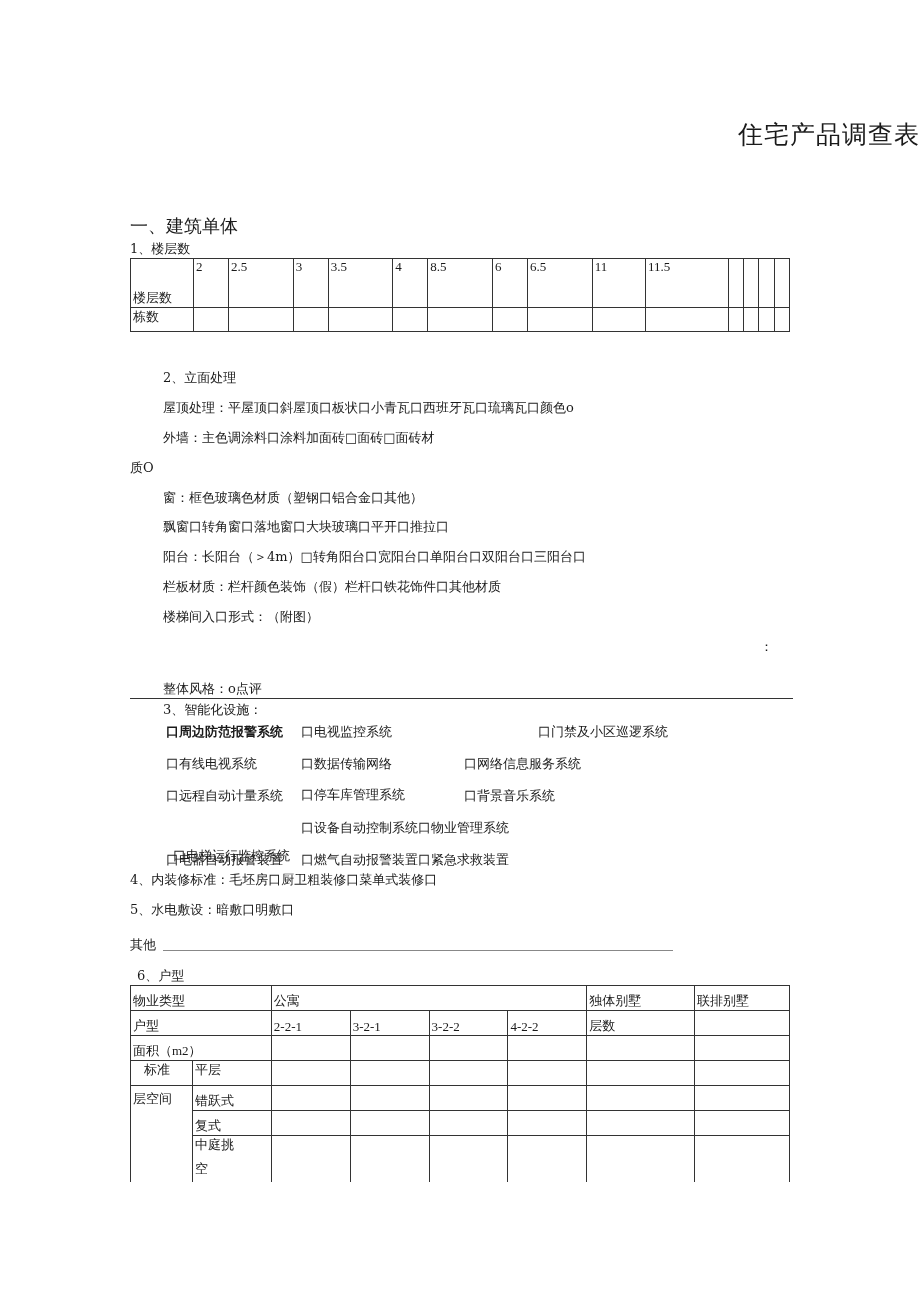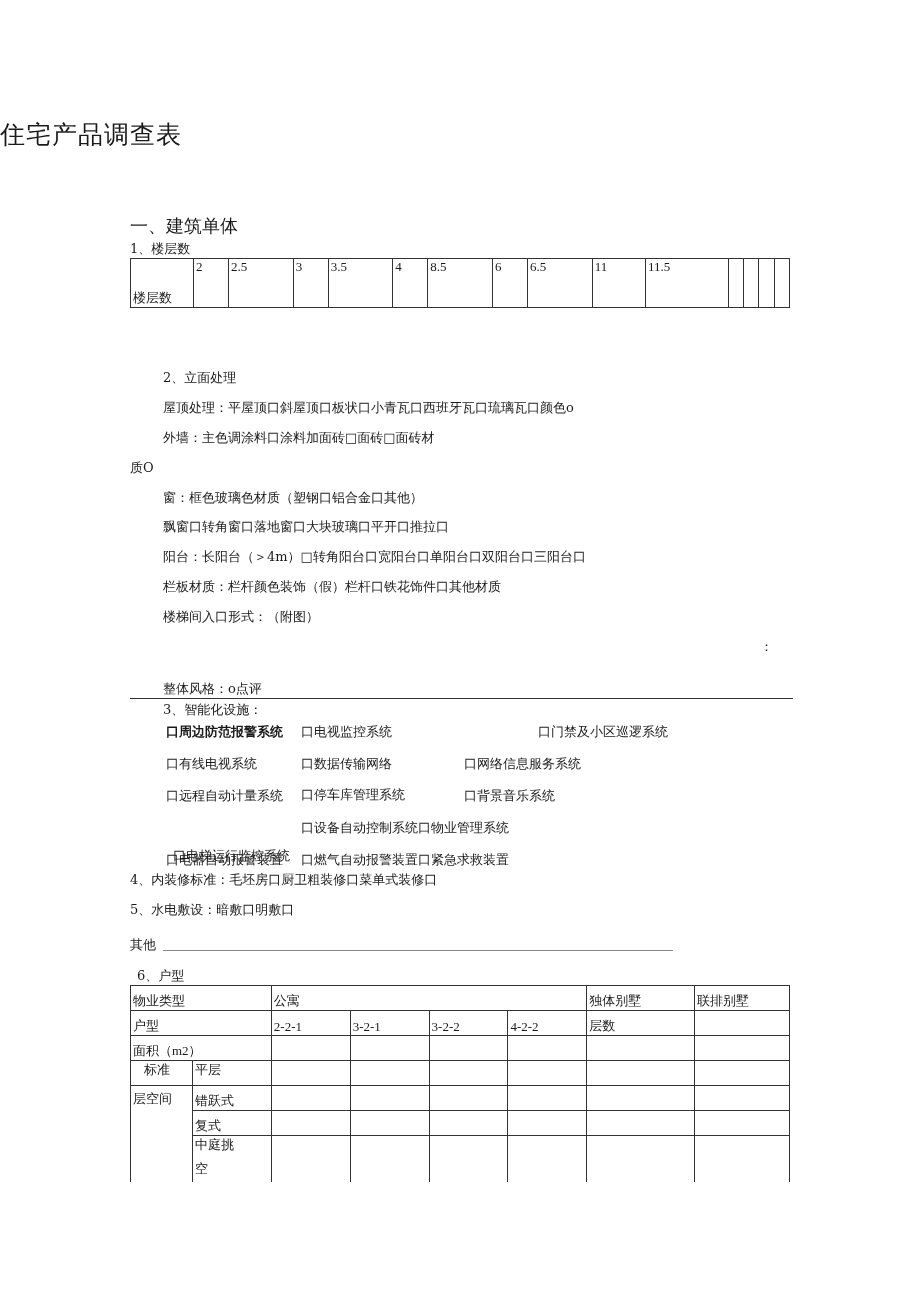--- a/index.html
+++ b/index.html
@@ -1,19 +1,19 @@
 <!DOCTYPE html>
 <html><head>
   <meta charset="utf-8">
   <style>
     html, body { margin: 0; padding: 0; background: #ffffff; }
     body { width: 920px; height: 1301px; position: relative; overflow: hidden;
            font-family: "DejaVu Serif", "Liberation Serif", serif; color: #1a1a1a; font-size: 13px; }
     .abs { position: absolute; white-space: nowrap; }
-    .title { left: 0; width: 920px; top: 118px; text-align: left; font-size: 25px; letter-spacing: 1px; font-family: Liberation Mono, monospace; font-weight: normal; }
+    .title { left: 0; width: 920px; top: 118px; text-align: right; font-size: 25px; letter-spacing: 1px; font-family: Liberation Mono, monospace; font-weight: normal; }
     .line { font-size: 13px; }
     table { border-collapse: collapse; position: absolute; font-family: "Liberation Serif", "DejaVu Serif", serif; font-size: 13px; }
     td { border: 1px solid #333; padding: 0 2px; vertical-align: top; }
     
     #floors { left: 130px; top: 258px; width: 660px; }
     #floors td { height: 48px; }
     #floors tr.r2 td { height: 23px; }
     #floors td.lbl { vertical-align: bottom; width: 58px; }
     
     #units { left: 130px; top: 985px; width: 660px; }
@@ -37,20 +37,37 @@
     <td>2</td>
     <td>2.5</td>
     <td>3</td>
     <td>3.5</td>
     <td>4</td>
     <td>8.5</td>
     <td>6</td>
     <td>6.5</td>
     <td>11</td>
     <td>11.5</td>
+    <td></td>
+    <td></td>
+    <td></td>
+    <td></td>
+  </tr>
+  <tr class="r2">
+    <td>栋数</td>
+    <td></td>
+    <td></td>
+    <td></td>
+    <td></td>
+    <td></td>
+    <td></td>
+    <td></td>
+    <td></td>
+    <td></td>
+    <td></td>
     <td></td>
     <td></td>
     <td></td>
     <td></td>
   </tr>
 </tbody>
   </table>
 
 <div class="abs line" style="left:163px;top:369px;">2、立面处理</div>
 <div class="abs line" style="left:163px;top:399px;">屋顶处理：平屋顶口斜屋顶口板状口小青瓦口西班牙瓦口琉璃瓦口颜色o</div>

